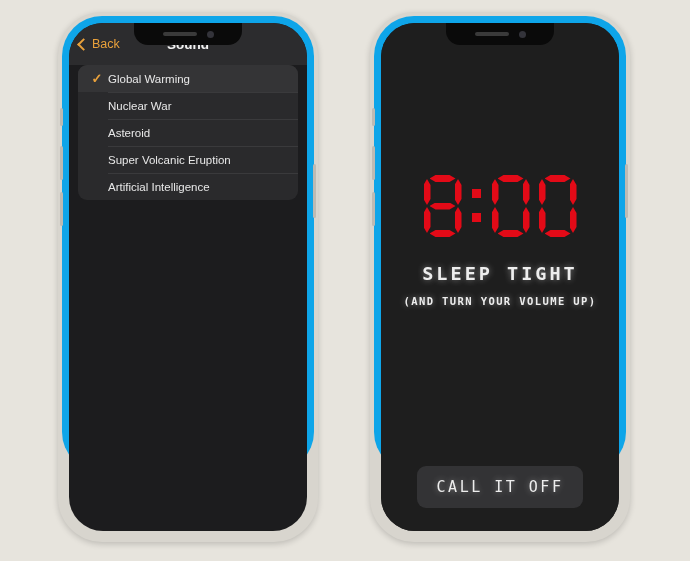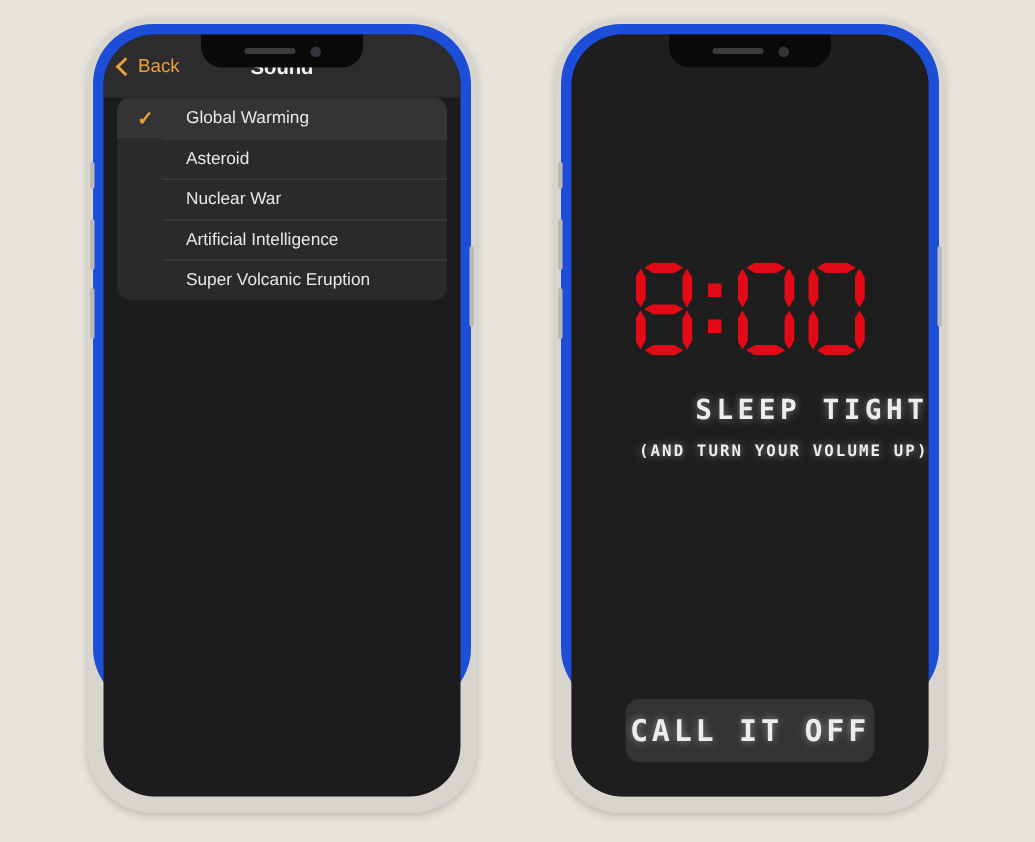--- a/index.html
+++ b/index.html
@@ -25,21 +25,21 @@
     box-shadow: 0 2px 6px rgba(0,0,0,0.18);
   }
   .phone.left  { left: 58px;  top: 12px; }
   .phone.right { left: 370px; top: 12px; }
 
   .phone-inner {
     position: absolute;
     left: 4px; top: 4px;
     width: 252px; height: 456px;
     border-radius: 40px;
-    background: #1d4ed8;
+    background: #0ea5e9;
   }
 
   .screen {
     position: absolute;
     left: 7px; top: 7px;
     width: 238px; height: 508px;
     border-radius: 34px;
     overflow: hidden;
     background: #1C1C1E;
   }
@@ -147,21 +147,20 @@
     width: 22px;
     color: #E9A13B;
     font-size: 13px;
     font-weight: bold;
     text-align: center;
     flex: 0 0 22px;
   }
   .list-row .rlabel {
     color: #E8E8E8;
     font-size: 11.5px;
-    margin-left: 16px;
   }
   .list-row + .list-row .rlabel::before {
     content: "";
     position: absolute;
     left: 30px; right: 0; top: 0;
     height: 1px;
     background: #3A3A3C;
   }
 
   
@@ -222,21 +221,21 @@
     left: 1px;
     width: 9px; height: 9px;
     background: #E30A17;
   }
   .colon span.top { top: 14px; }
   .colon span.bot { top: 38px; }
 
   .seg-text {
     font-family: "DejaVu Sans Mono", monospace;
     color: #EDEDED;
-    text-align: right;
+    text-align: center;
     text-shadow: 0 0 6px rgba(255,255,255,0.45);
   }
   .sleep-tight {
     position: absolute;
     left: 0; right: 0;
     top: 240px;
     font-size: 18.5px;
     letter-spacing: 3px;
     font-weight: bold;
   }
@@ -256,23 +255,23 @@
     top: 443px;
     height: 42px;
     background: #333335;
     border-radius: 9px;
     display: flex;
     align-items: center;
     justify-content: center;
     cursor: pointer;
   }
   .call-off-btn .seg-text {
-    font-size: 20px;
+    font-size: 15px;
     letter-spacing: 2.5px;
-    font-weight: bold;
+    font-weight: normal;
   }
 </style>
 </head>
 <body>
 
 <div class="phone left">
   <div class="phone-inner">
 
     <div class="btn-side btn-silent"></div>
     <div class="btn-side btn-volup"></div>
@@ -294,33 +293,33 @@
       </div>
 
 
       <div class="list-panel">
         <div class="list-row selected">
           <span class="check">✓</span>
           <span class="rlabel">Global Warming</span>
         </div>
         <div class="list-row">
           <span class="check"></span>
-          <span class="rlabel">Asteroid</span>
+          <span class="rlabel">Nuclear War</span>
         </div>
         <div class="list-row">
           <span class="check"></span>
-          <span class="rlabel">Nuclear War</span>
+          <span class="rlabel">Asteroid</span>
+        </div>
+        <div class="list-row">
+          <span class="check"></span>
+          <span class="rlabel">Super Volcanic Eruption</span>
         </div>
         <div class="list-row">
           <span class="check"></span>
           <span class="rlabel">Artificial  Intelligence</span>
-        </div>
-        <div class="list-row">
-          <span class="check"></span>
-          <span class="rlabel">Super Volcanic Eruption</span>
         </div>
       </div>
 
     </div>
   </div>
 </div>
 
 <div class="phone right">
   <div class="phone-inner">
 

